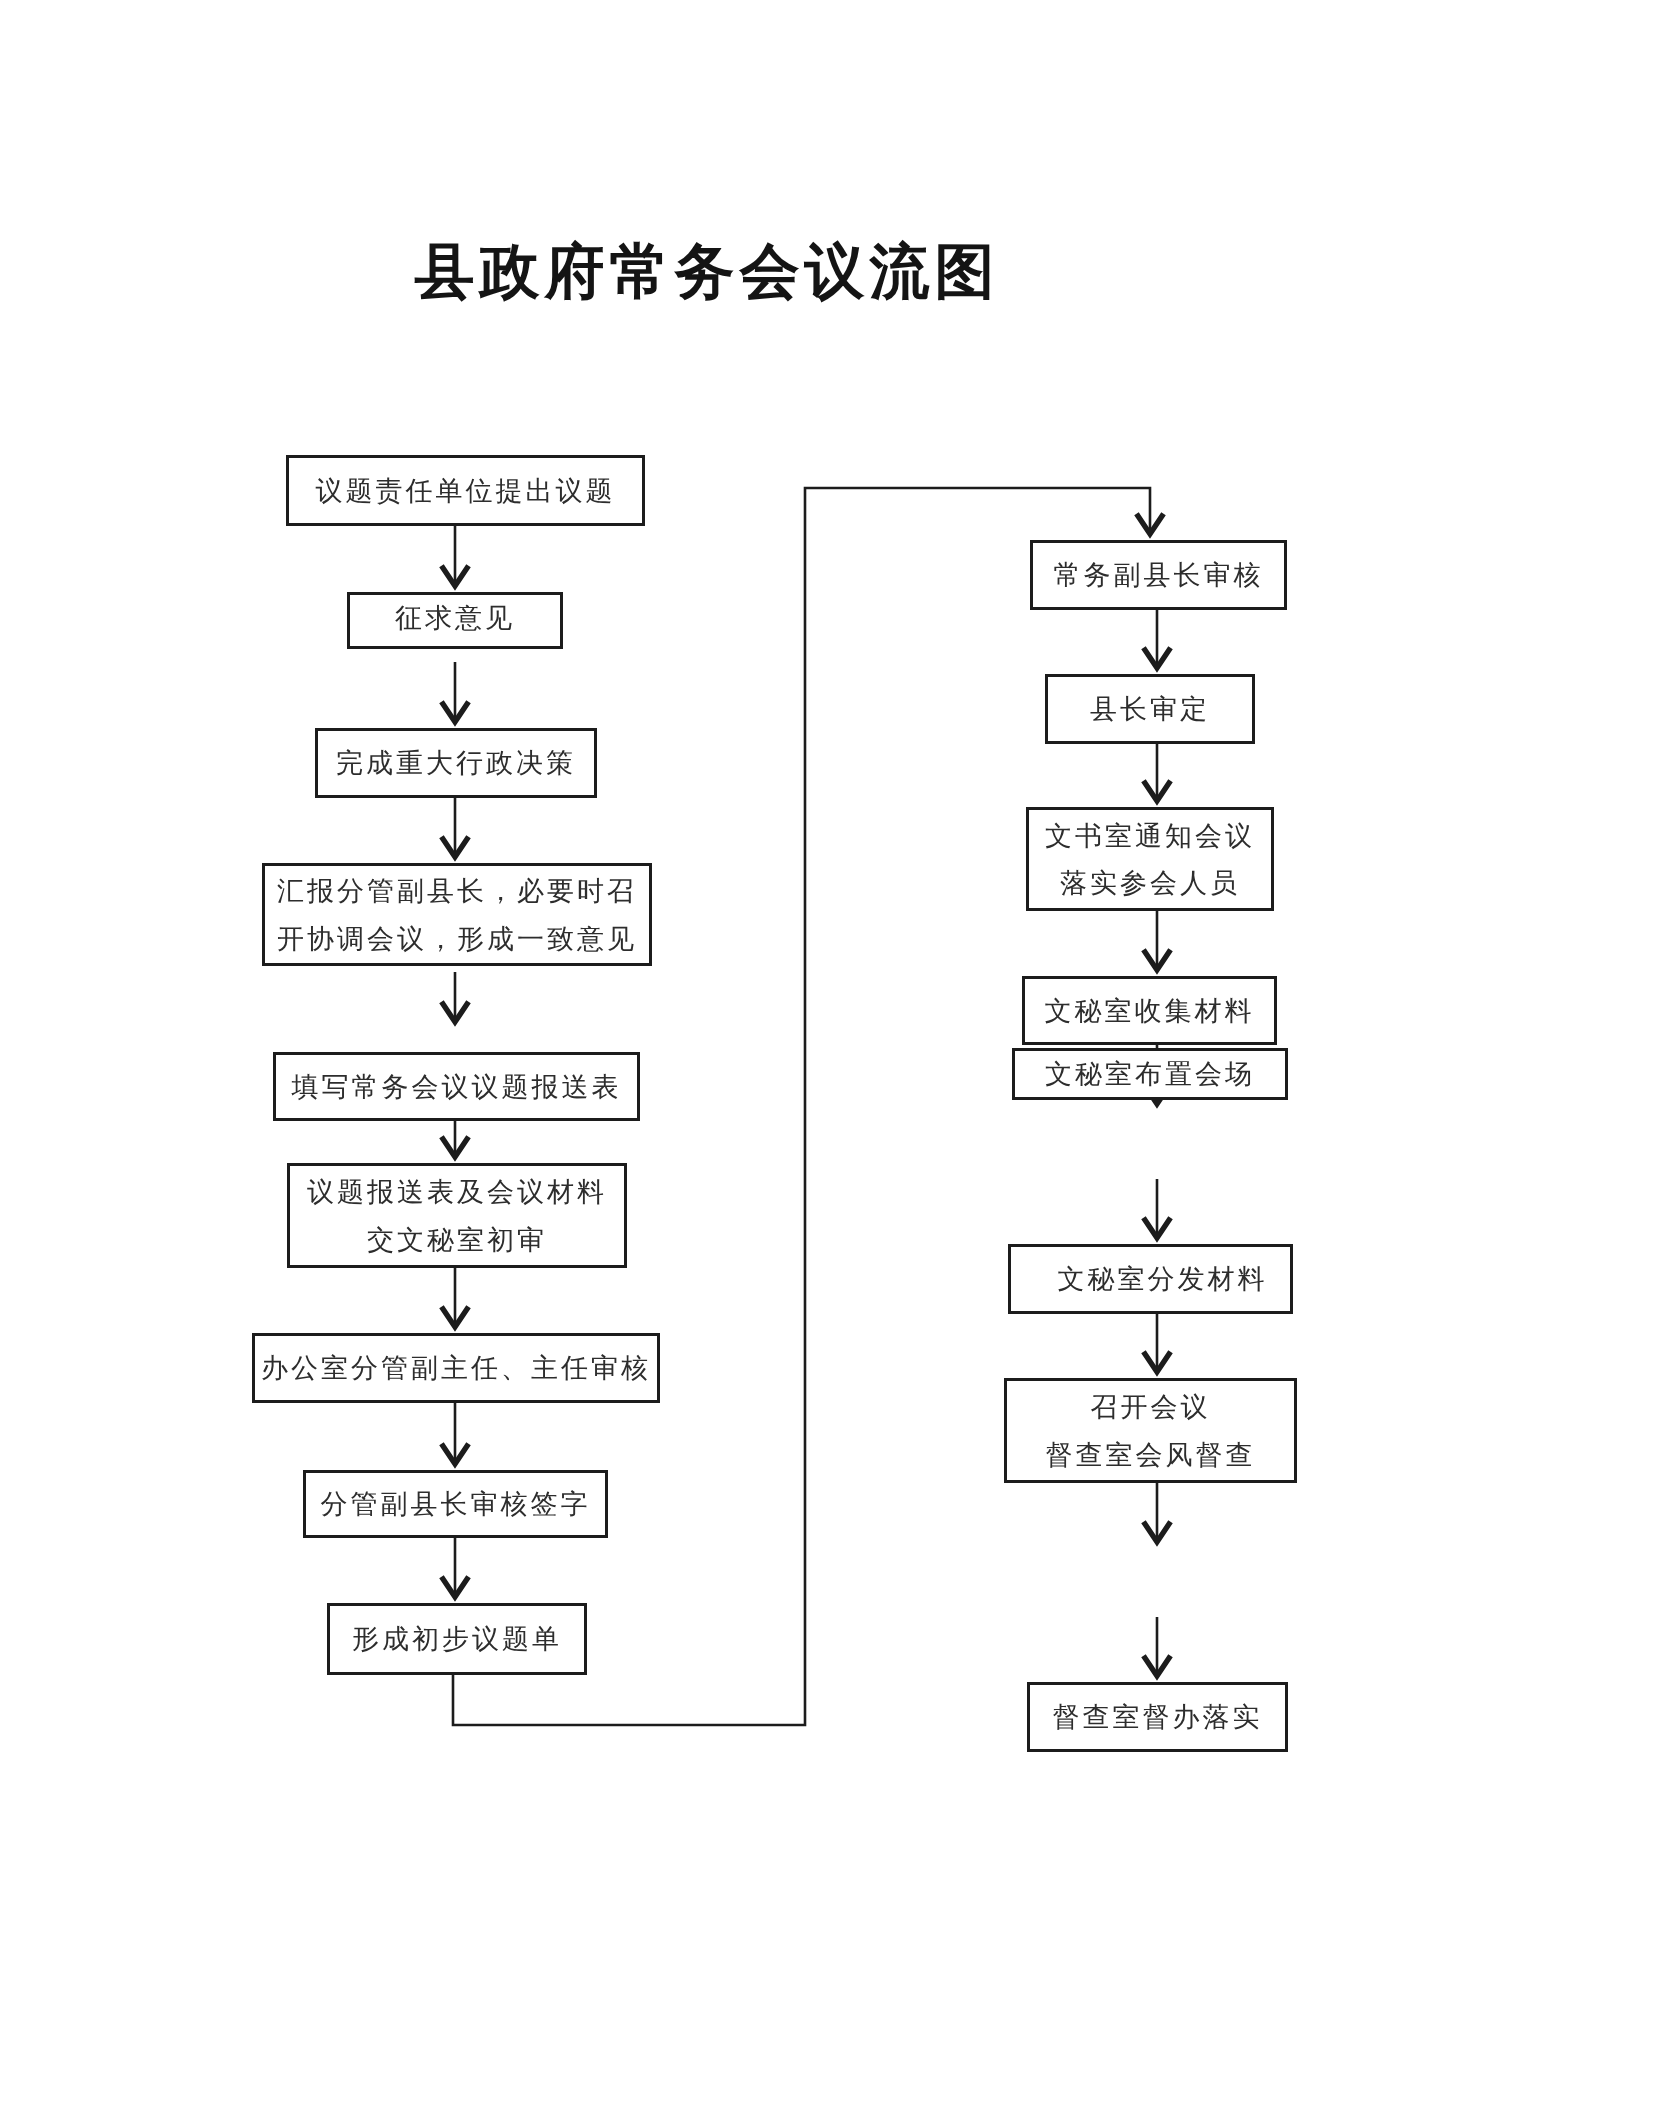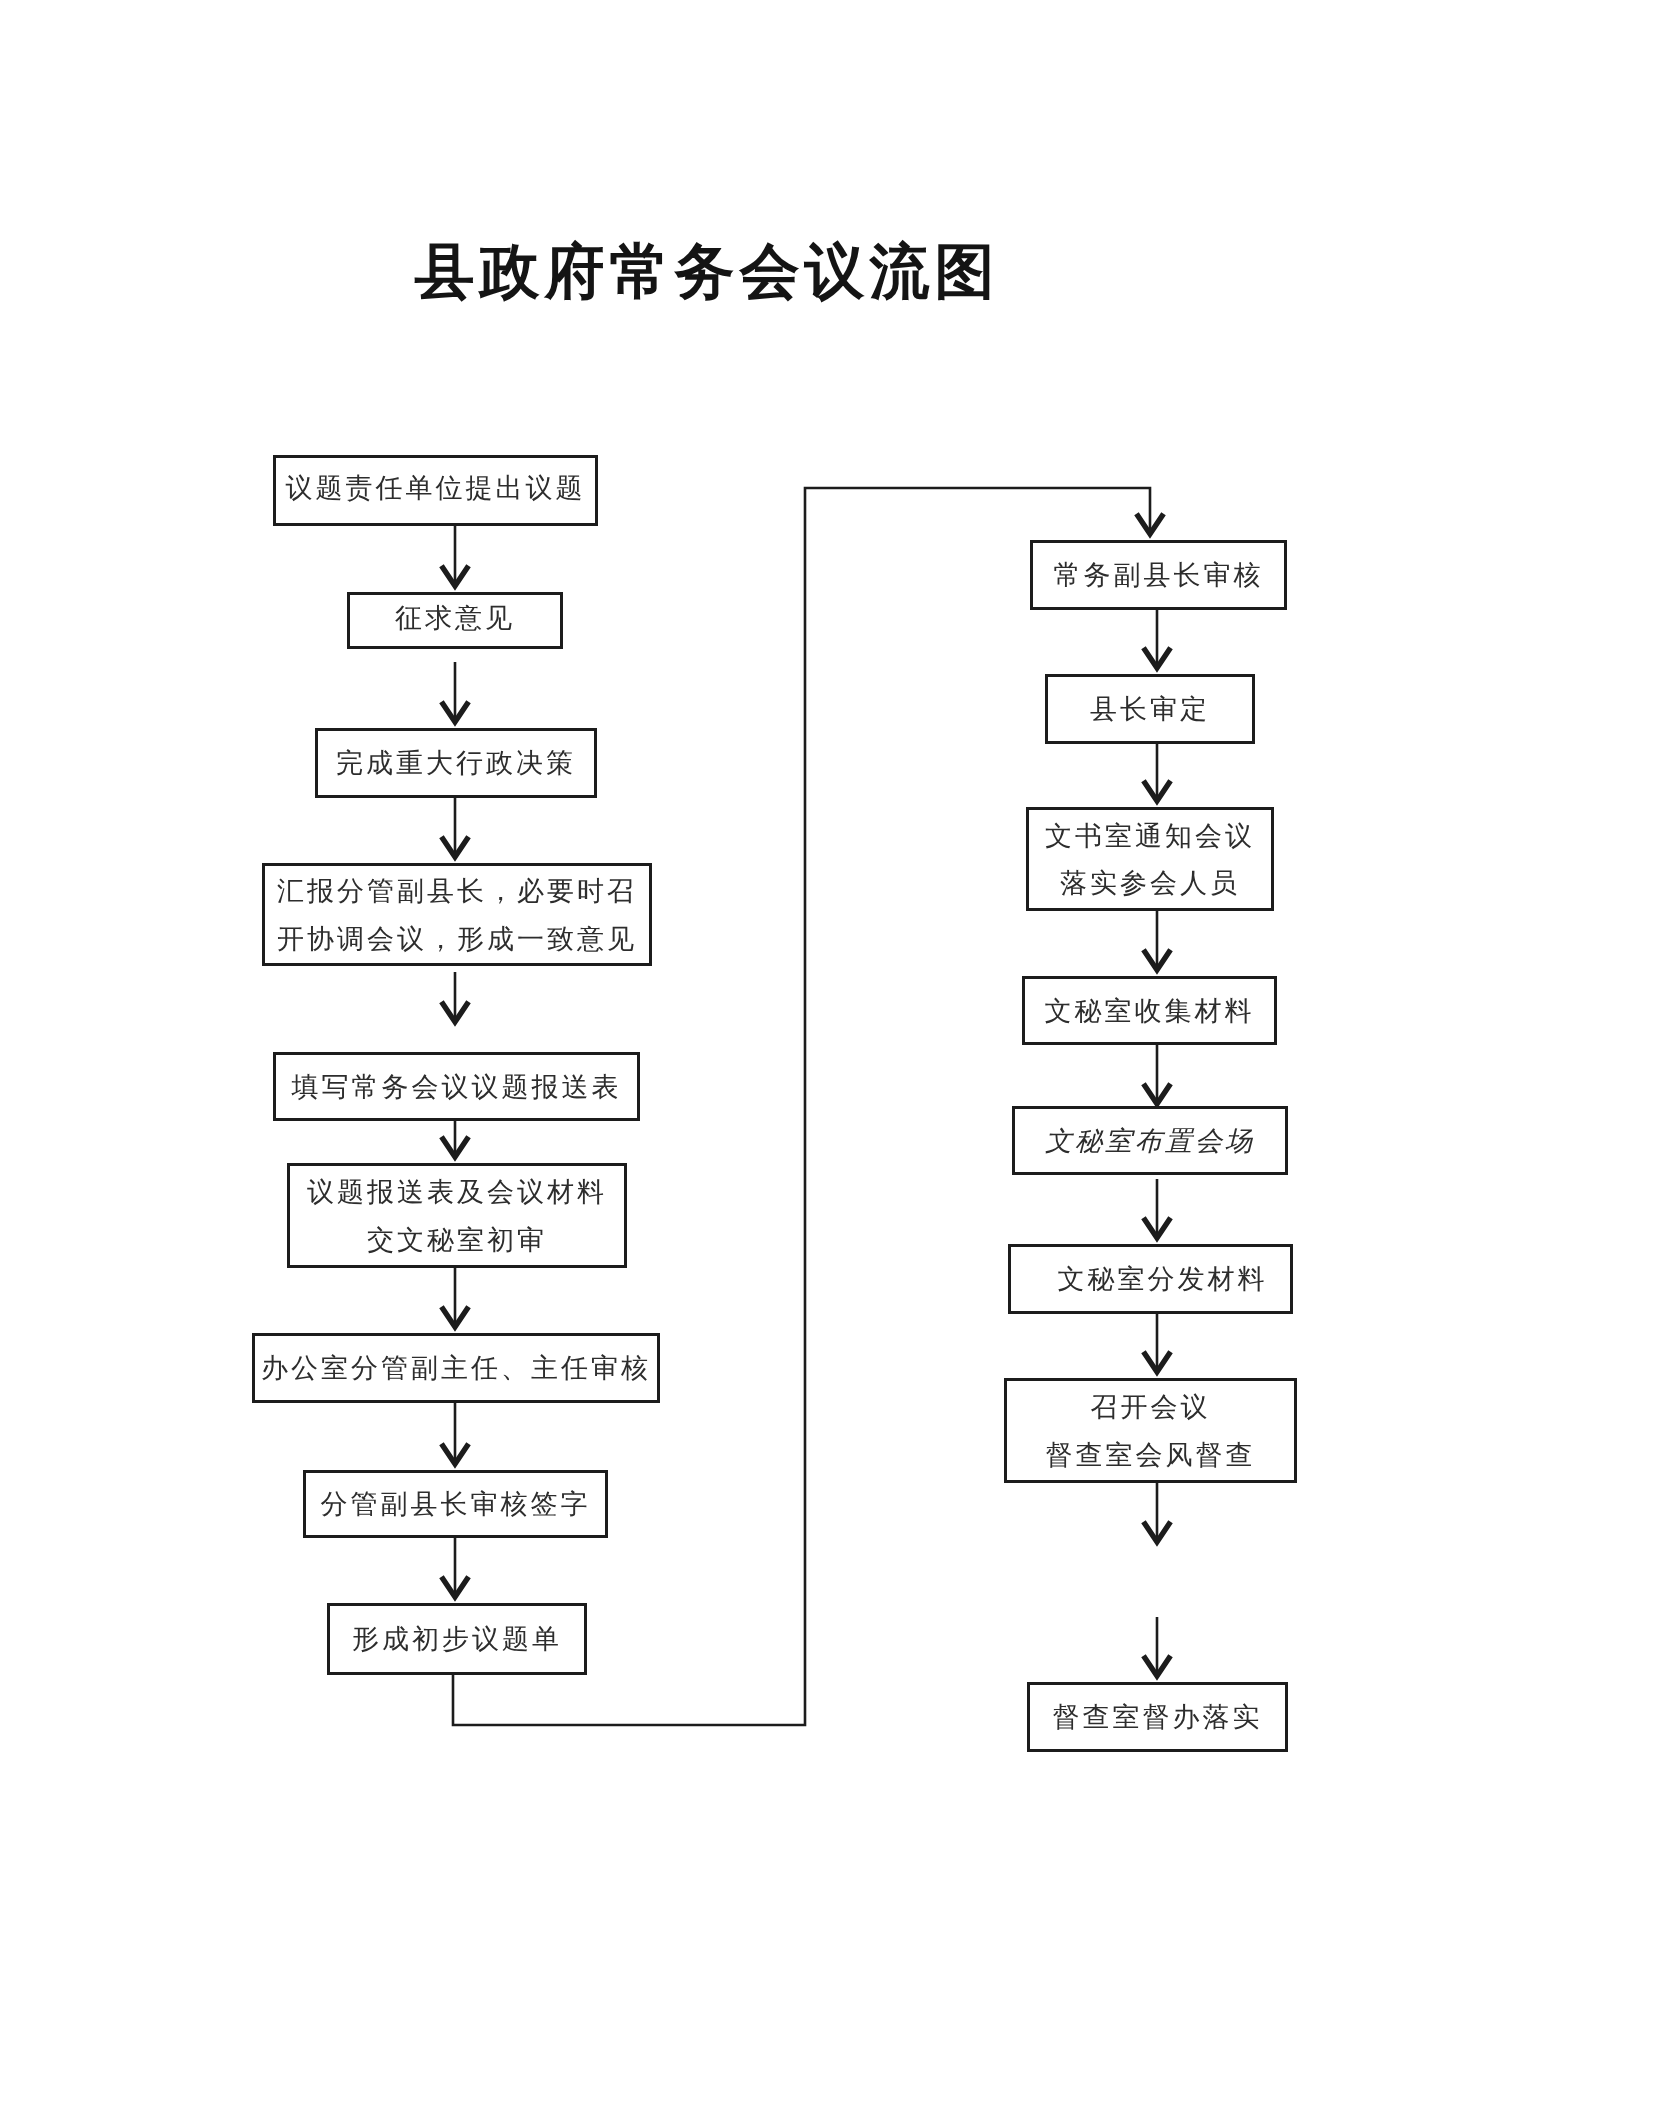--- a/index.html
+++ b/index.html
@@ -30,36 +30,36 @@
     text-align:center;
     font-size:27px;
     color:#2d2d2d;
     letter-spacing:3px;
     line-height:1.75;
     white-space:pre-line;
   }
   svg.wires{position:absolute;left:0;top:0;pointer-events:none;}
 
   
-  .L0{left:273px;top:455px;width:325px;height:71px;font-family:Liberation Mono, monospace;}
+  .L0{left:286px;top:455px;width:359px;height:71px;}
   .L1{left:347px;top:592px;width:216px;height:57px;font-family:Liberation Mono, monospace;}
   .L2{left:315px;top:728px;width:282px;height:70px;}
   .L3{left:262px;top:863px;width:390px;height:103px;}
   .L4{left:273px;top:1052px;width:367px;height:69px;}
   .L5{left:287px;top:1163px;width:340px;height:105px;}
   .L6{left:252px;top:1333px;width:408px;height:70px;}
   .L7{left:303px;top:1470px;width:305px;height:68px;}
   .L8{left:327px;top:1603px;width:260px;height:72px;}
 
   
   .R0{left:1030px;top:540px;width:257px;height:70px;}
   .R1{left:1045px;top:674px;width:210px;height:70px;}
   .R2{left:1026px;top:807px;width:248px;height:104px;}
   .R3{left:1022px;top:976px;width:255px;height:69px;}
-  .R4{left:1012px;top:1106px;width:276px;height:69px;font-style:italic;}
+  .R4{left:1012px;top:1048px;width:276px;height:52px;}
   .R5{left:1008px;top:1244px;width:285px;height:70px;padding-left:24px;}
   .R6{left:1004px;top:1378px;width:293px;height:105px;}
   .R7{left:1002px;top:1548px;width:297px;height:69px;}
   .R8{left:1027px;top:1682px;width:261px;height:70px;}
 </style>
 </head>
 <body>
 
 <div class="page">
 

